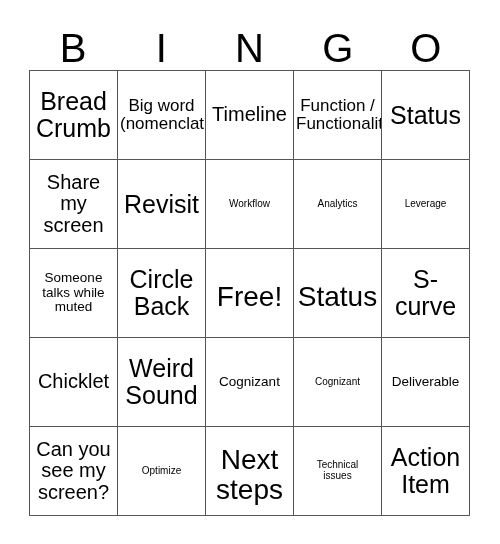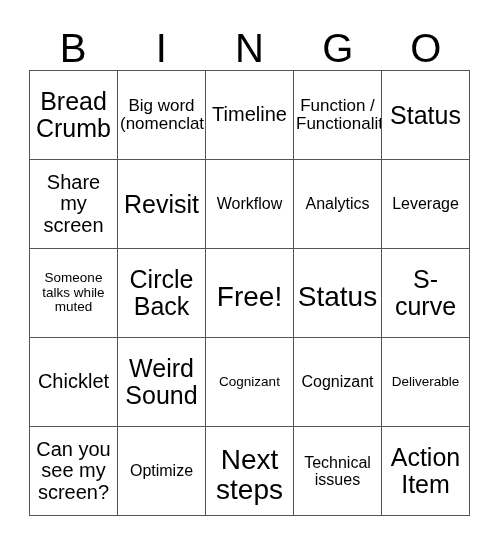--- a/index.html
+++ b/index.html
@@ -76,21 +76,21 @@
     width: 100%;
     line-height: 1.08;
     color: #000000;
     white-space: pre-line;
   }
 
   
   .sz-xl  { font-size: 28px; margin-top: 8px; }
   .sz-lg  { font-size: 25px; }
   .sz-md  { font-size: 20px; }
-  .sz-sm  { font-size: 16px; }
+  .sz-sm  { font-size: 10px; }
   .sz-xs  { font-size: 13.5px; }
   .sz-xxs { font-size: 17px; }
 </style>
 </head>
 <body>
 
 <div id="card">
 
   <div id="header">
     <div class="header-letter">B</div>

